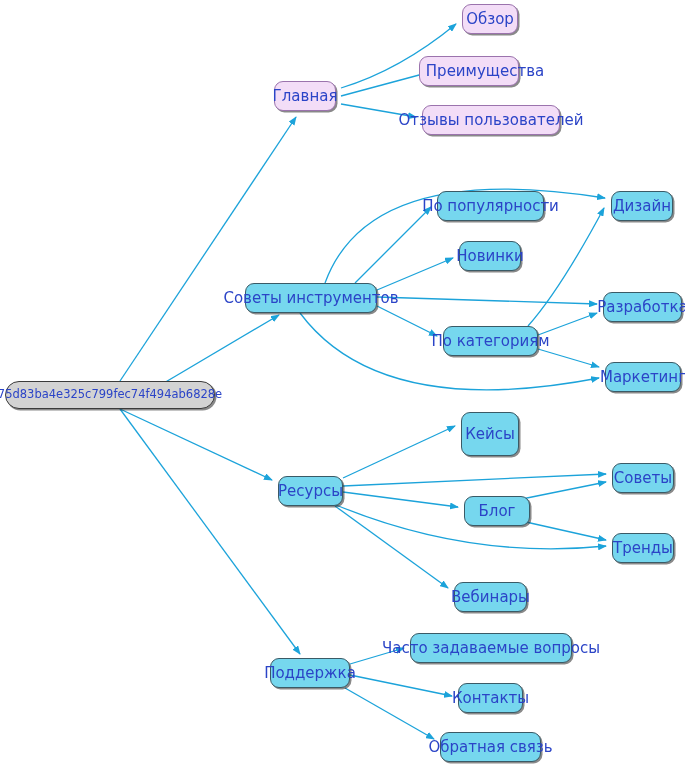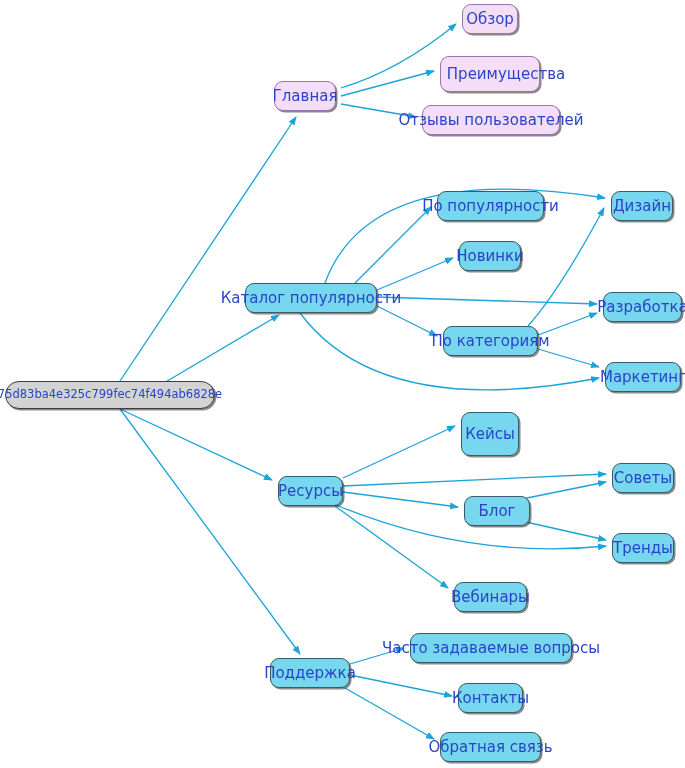--- a/index.html
+++ b/index.html
@@ -54,23 +54,23 @@
         <path d="M 517,520 L 606,540" fill="none" stroke="#1ca3da" stroke-width="1.3" marker-end="url(#ah)"></path>
         <path d="M 350,664 L 404,648" fill="none" stroke="#1ca3da" stroke-width="1.3" marker-end="url(#ah)"></path>
         <path d="M 350,675 L 452,696" fill="none" stroke="#1ca3da" stroke-width="1.3" marker-end="url(#ah)"></path>
         <path d="M 345,688 L 434,739" fill="none" stroke="#1ca3da" stroke-width="1.3" marker-end="url(#ah)"></path>
       </g>
   </svg>
   <div id="node-layer">
       <div class="node root" style="left: 5px; top: 381px; width: 210px; height: 28px;">75d83ba4e325c799fec74f494ab6828e</div>
       <div class="node pink" style="left: 274px; top: 81px; width: 62px; height: 30px;">Главная</div>
       <div class="node pink" style="left: 462px; top: 4px; width: 56px; height: 30px;">Обзор</div>
-      <div class="node pink" style="left: 440px; top: 56px; width: 100px; height: 36px; padding-left: 32px;">Преимущества</div>
+      <div class="node pink" style="left: 419px; top: 56px; width: 100px; height: 30px; padding-left: 32px;">Преимущества</div>
       <div class="node pink" style="left: 422px; top: 105px; width: 138px; height: 30px;">Отзывы пользователей</div>
-      <div class="node blue" style="left: 245px; top: 283px; width: 132px; height: 30px;">Каталог популярности</div>
+      <div class="node blue" style="left: 245px; top: 283px; width: 132px; height: 30px;">Советы инструментов</div>
       <div class="node blue" style="left: 437px; top: 191px; width: 107px; height: 30px;">По популярности</div>
       <div class="node blue" style="left: 459px; top: 241px; width: 62px; height: 30px;">Новинки</div>
       <div class="node blue" style="left: 443px; top: 326px; width: 95px; height: 30px;">По категориям</div>
       <div class="node blue" style="left: 611px; top: 191px; width: 62px; height: 30px;">Дизайн</div>
       <div class="node blue" style="left: 603px; top: 292px; width: 79px; height: 30px;">Разработка</div>
       <div class="node blue" style="left: 605px; top: 362px; width: 76px; height: 30px;">Маркетинг</div>
       <div class="node blue" style="left: 278px; top: 476px; width: 65px; height: 30px;">Ресурсы</div>
       <div class="node blue" style="left: 461px; top: 412px; width: 58px; height: 44px;">Кейсы</div>
       <div class="node blue" style="left: 464px; top: 496px; width: 66px; height: 30px;">Блог</div>
       <div class="node blue" style="left: 454px; top: 582px; width: 73px; height: 30px;">Вебинары</div>

